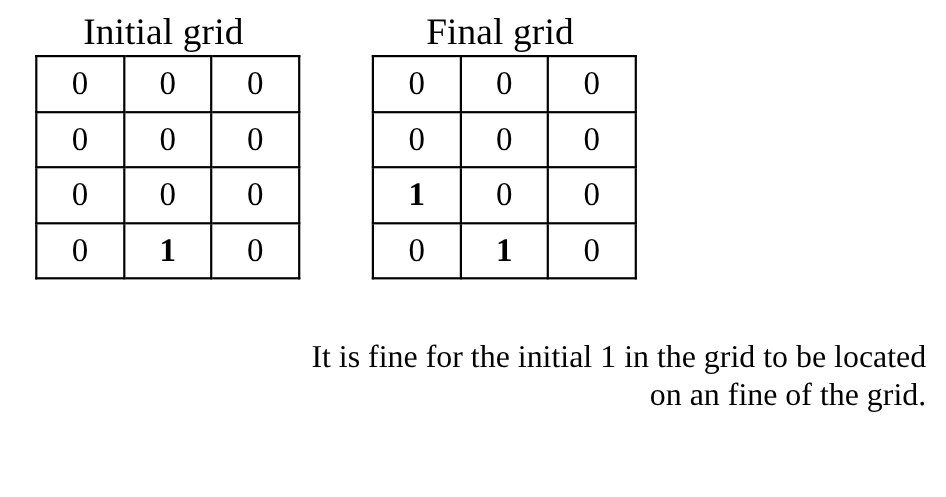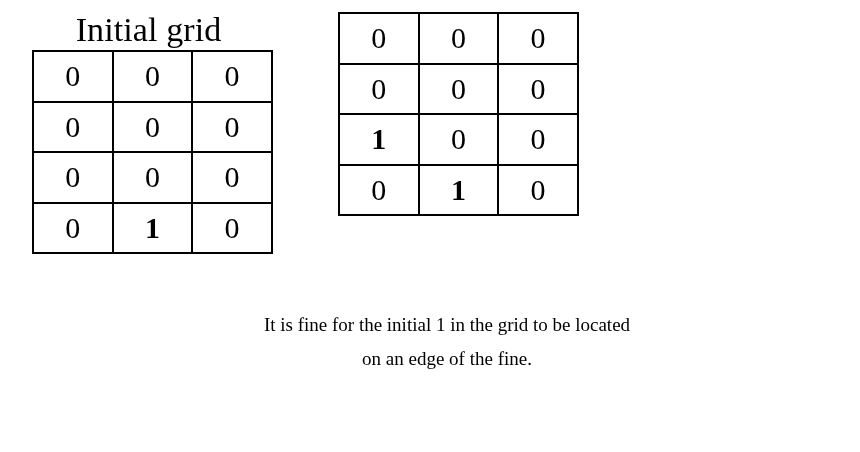--- a/index.html
+++ b/index.html
@@ -60,23 +60,23 @@
   .grid-table td.bold-cell {
     font-weight: bold;
   }
 
   
   #caption {
     position: absolute;
     left: 52px;
     top: 308px;
     width: 790px;
-    font-size: 19px;
+    font-size: 29px;
     line-height: 34px;
-    text-align: center;
+    text-align: right;
   }
 </style>
 </head>
 <body>
 
 <div class="slide">
 
   <div class="grid-block" id="grid-block-initial">
     <div class="grid-title">Initial grid</div>
     <table class="grid-table">
@@ -99,20 +99,21 @@
           <tr>
             <td>0</td>
             <td class="bold-cell">1</td>
             <td>0</td>
           </tr>
         </tbody>
     </table>
   </div>
 
   <div class="grid-block" id="grid-block-final">
+    <div class="grid-title">Final grid</div>
     <table class="grid-table">
       <tbody>
           <tr>
             <td>0</td>
             <td>0</td>
             <td>0</td>
           </tr>
           <tr>
             <td>0</td>
             <td>0</td>
@@ -127,16 +128,16 @@
             <td>0</td>
             <td class="bold-cell">1</td>
             <td>0</td>
           </tr>
         </tbody>
     </table>
   </div>
 
   <div id="caption">
     <div>It is fine for the initial 1 in the grid to be located</div>
-    <div>on an edge of the fine.</div>
+    <div>on an fine of the grid.</div>
   </div>
 
 </div>
 
 </body></html>

